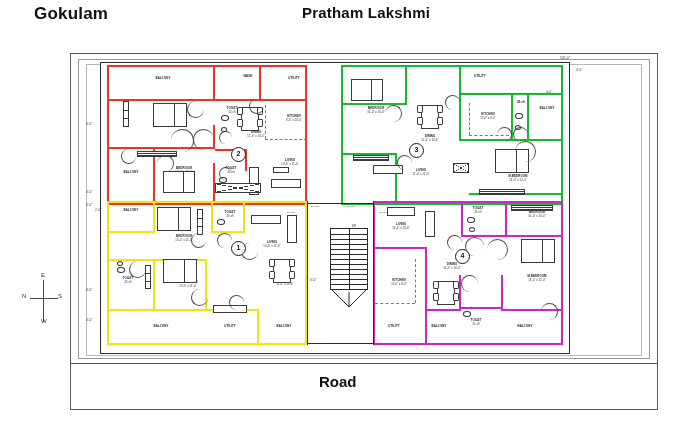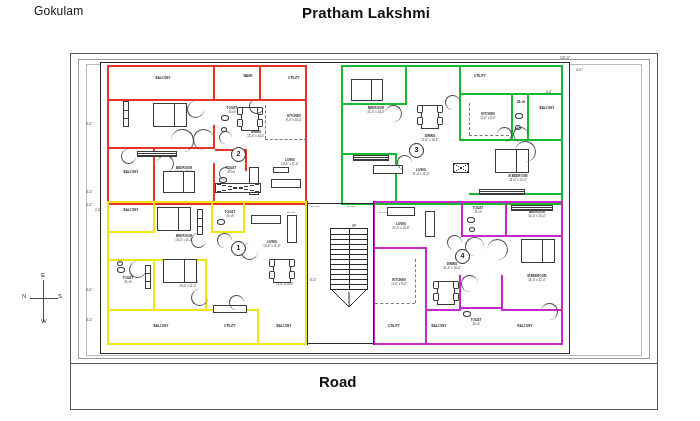--- a/index.html
+++ b/index.html
@@ -2,21 +2,21 @@
 <html><head>
 <meta charset="utf-8">
 <style>
   html,body{margin:0;padding:0;background:#ffffff;}
   body{width:700px;height:421px;position:relative;overflow:hidden;
        font-family:"Liberation Sans", sans-serif;color:#111;}
 
   .abs{position:absolute;}
 
   
-  #site-title{left:34px;top:4px;font-size:12px;font-weight:normal;letter-spacing:.2px;}
+  #site-title{left:34px;top:4px;font-size:17px;font-weight:bold;letter-spacing:.2px;}
   #plan-title{left:302px;top:4px;font-size:15px;font-weight:bold;letter-spacing:.2px;}
   #road-label{left:318px;top:372px;font-size:15px;font-weight:bold;}
 
   
   .frame{border:1px solid #58585a;box-sizing:border-box;}
   #site-frame{left:70px;top:53px;width:588px;height:357px;}
   #road-frame{left:70px;top:363px;width:588px;height:47px;border-top:1px solid #58585a;}
 
   #setback-a{left:78px;top:59px;width:572px;height:300px;border:1px solid #9a9a9c;box-sizing:border-box;}
   #setback-b{left:86px;top:64px;width:556px;height:292px;border:1px solid #b9b9bb;box-sizing:border-box;}

